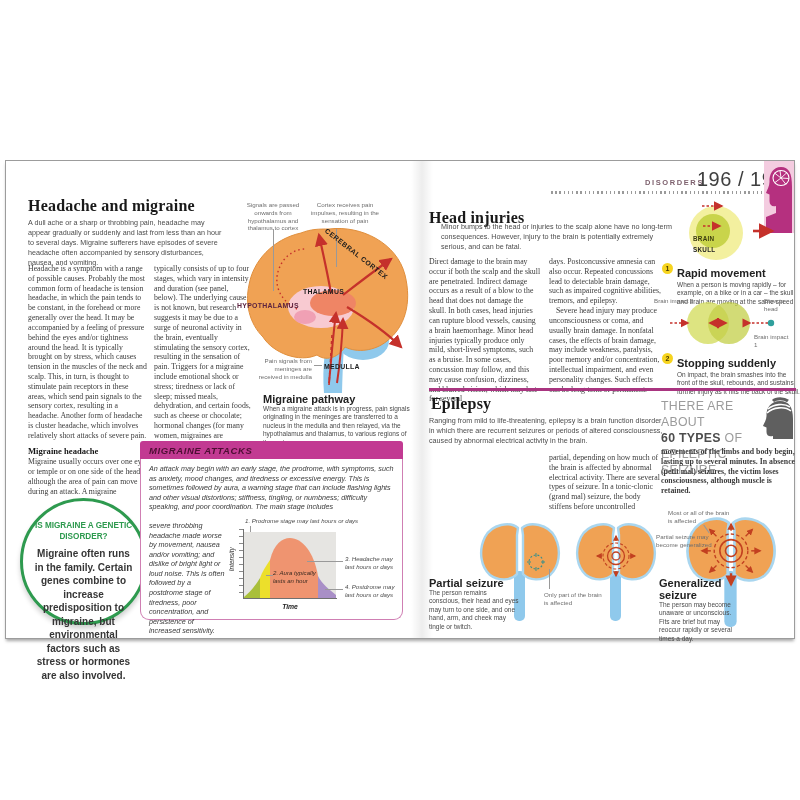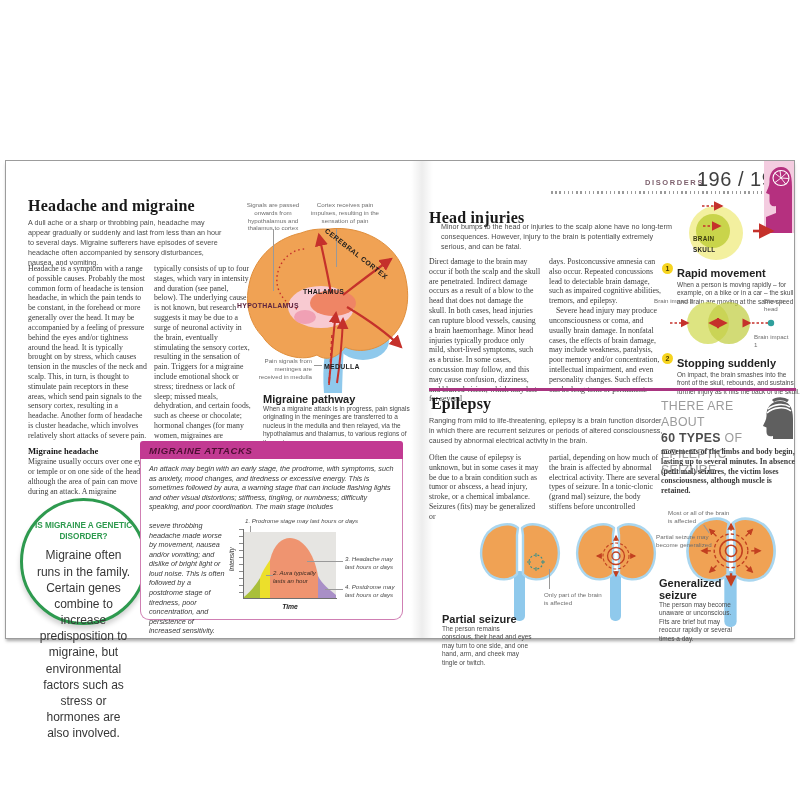--- a/index.html
+++ b/index.html
@@ -20,21 +20,21 @@
   .boldlabel{font-size:6.9px;font-weight:bold;color:#1d1d1d;letter-spacing:.3px;}
   .capt-title{font-size:11px;font-weight:bold;color:#222;}
   .capt-body{font-size:6.5px;line-height:1.3;color:#4a4a4a;}
   .leader{background:#999;}
   .dotted-rule{height:3px;background:repeating-linear-gradient(90deg,#9a9a9a 0 1.5px,transparent 1.5px 4.2px);}
   .section-label{font-size:7.5px;font-weight:bold;letter-spacing:1.6px;color:#7e616e;}
   .pagenum{font-size:20px;color:#3f3f3f;letter-spacing:.5px;}
   .fact-circle{border:3px solid #2e9a4f;border-radius:50%;background:#fff;box-shadow:0 4px 5px rgba(0,0,0,.18);
                text-align:center;box-sizing:border-box;padding:20px 11px 0 11px;}
   .fact-circle .fc-title{color:#2e9a4f;font-weight:bold;font-size:8.2px;line-height:1.3;margin-bottom:5px;}
-  .fact-circle .fc-body{font-weight:normal;font-size:12px;line-height:1.35;color:#363636;}
+  .fact-circle .fc-body{font-weight:bold;font-size:10px;line-height:1.35;color:#363636;}
   .panel{box-sizing:border-box;}
   .panel-head{background:#c23a92;color:#4d0e33;font-weight:bold;font-size:9.5px;letter-spacing:.6px;
               padding:4px 0 3px 9px;border-radius:3px 3px 0 0;}
   .panel-body{position:relative;background:#fff;border:1.5px solid #cf7fb3;border-top:none;
               border-radius:0 0 9px 9px;height:160px;font-size:7.2px;line-height:1.33;color:#3a3a3a;}
   .chart-ann{font-size:6.1px;line-height:1.25;color:#4a4a4a;}
   .badge{display:inline-flex;width:11px;height:11px;border-radius:50%;background:#f6d41f;color:#4a3b00;
          font-weight:bold;font-size:7px;align-items:center;justify-content:center;flex:0 0 11px;}
   .numcap{display:flex;gap:4px;}
   .fact-big{font-size:12.3px;line-height:1.3;color:#9b9b9b;letter-spacing:.3px;}
@@ -211,21 +211,20 @@
     <span class="badge">2</span>
     <span>
       <span class="capt-title">Stopping suddenly</span>
       <span class="capt-body" style="display:block;">On impact, the brain smashes into the front of the skull, rebounds, and sustains further injury as it hits the back of the skull.</span>
     </span>
   </div>
 
   <div class="abs divider" style="left:423px;top:227px;width:367px;"></div>
   <div class="abs h1" style="left:425px;top:234px;font-family:Liberation Serif, serif;">Epilepsy</div>
   <div class="abs intro" style="left:423px;top:255px;width:240px;">Ranging from mild to life-threatening, epilepsy is a brain function disorder in which there are recurrent seizures or periods of altered consciousness, caused by abnormal electrical activity in the brain.</div>
-  <div class="abs bodycol" style="left:423px;top:292px;width:112px;">Often the cause of epilepsy is unknown, but in some cases it may be due to a brain condition such as tumor or abscess, a head injury, stroke, or a chemical imbalance. Seizures (fits) may be generalized or</div>
   <div class="abs bodycol" style="left:543px;top:292px;width:112px;">partial, depending on how much of the brain is affected by abnormal electrical activity. There are several types of seizure. In a tonic-clonic (grand mal) seizure, the body stiffens before uncontrolled</div>
 
   <div class="abs fact-big" style="left:655px;top:238px;width:104px;">
     <span>THERE ARE ABOUT</span><br>
     <b>60 TYPES</b><span> OF</span><br>
     <span>EPILEPTIC SEIZURE</span>
   </div>
   <div class="abs" style="left:754px;top:236px;width:36px;height:42px;">
     <svg width="36" height="42" viewBox="0 0 36 42">
       <path d="M20,4 C11,4 6,11 6.5,19 C6.5,23 4,26 3,29 L6.5,30.5 L6.5,35 C6.5,38.5 9,40 13,39 L13,42 L33,42 L33,22 C33,10 29,4 20,4 Z" fill="#5f5f5f"></path>
@@ -293,21 +292,21 @@
         </g>
       </g>
     </svg>
   </div>
 
   <div class="abs tinylabel" style="left:662px;top:348px;width:64px;">Most or all of the brain is affected</div>
   <div class="abs leader" style="left:700px;top:363px;width:1px;height:10px;transform:rotate(-35deg);"></div>
   <div class="abs tinylabel" style="left:650px;top:372px;width:56px;">Partial seizure may become generalized</div>
   <div class="abs tinylabel" style="left:538px;top:430px;width:58px;">Only part of the brain is affected</div>
   <div class="abs leader" style="left:543px;top:408px;width:1px;height:20px;"></div>
-  <div class="abs" style="left:436px;top:416px;width:90px;margin-top:36px;">
+  <div class="abs" style="left:423px;top:416px;width:90px;">
     <div class="capt-title">Partial seizure</div>
     <div class="capt-body">The person remains conscious, their head and eyes may turn to one side, and one hand, arm, and cheek may tingle or twitch.</div>
   </div>
   <div class="abs" style="left:653px;top:416px;width:82px;">
     <div class="capt-title">Generalized seizure</div>
     <div class="capt-body">The person may become unaware or unconscious. Fits are brief but may reoccur rapidly or several times a day.</div>
   </div>
 
  </div>
 </div>

